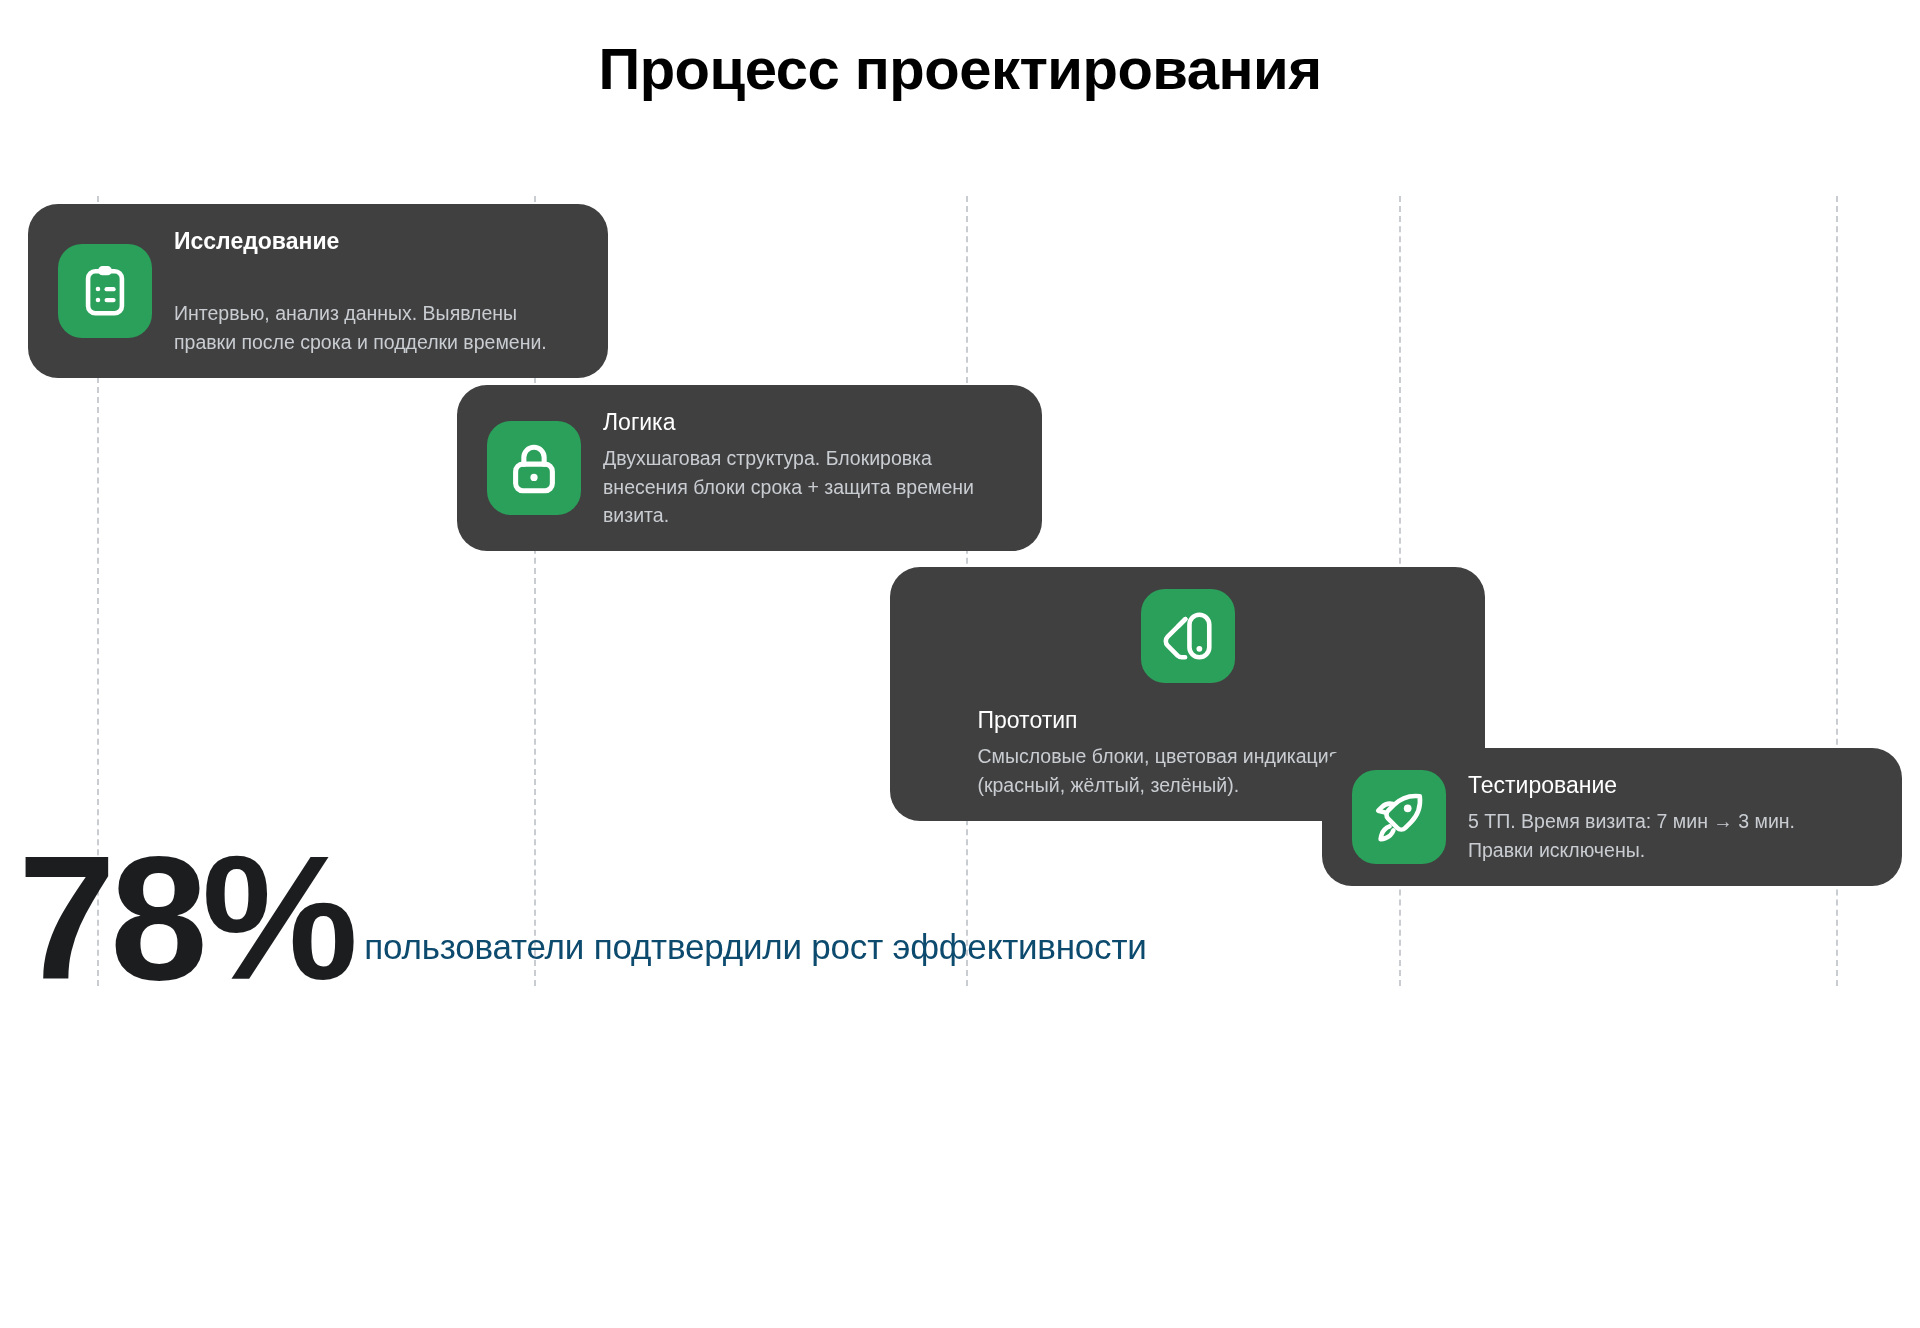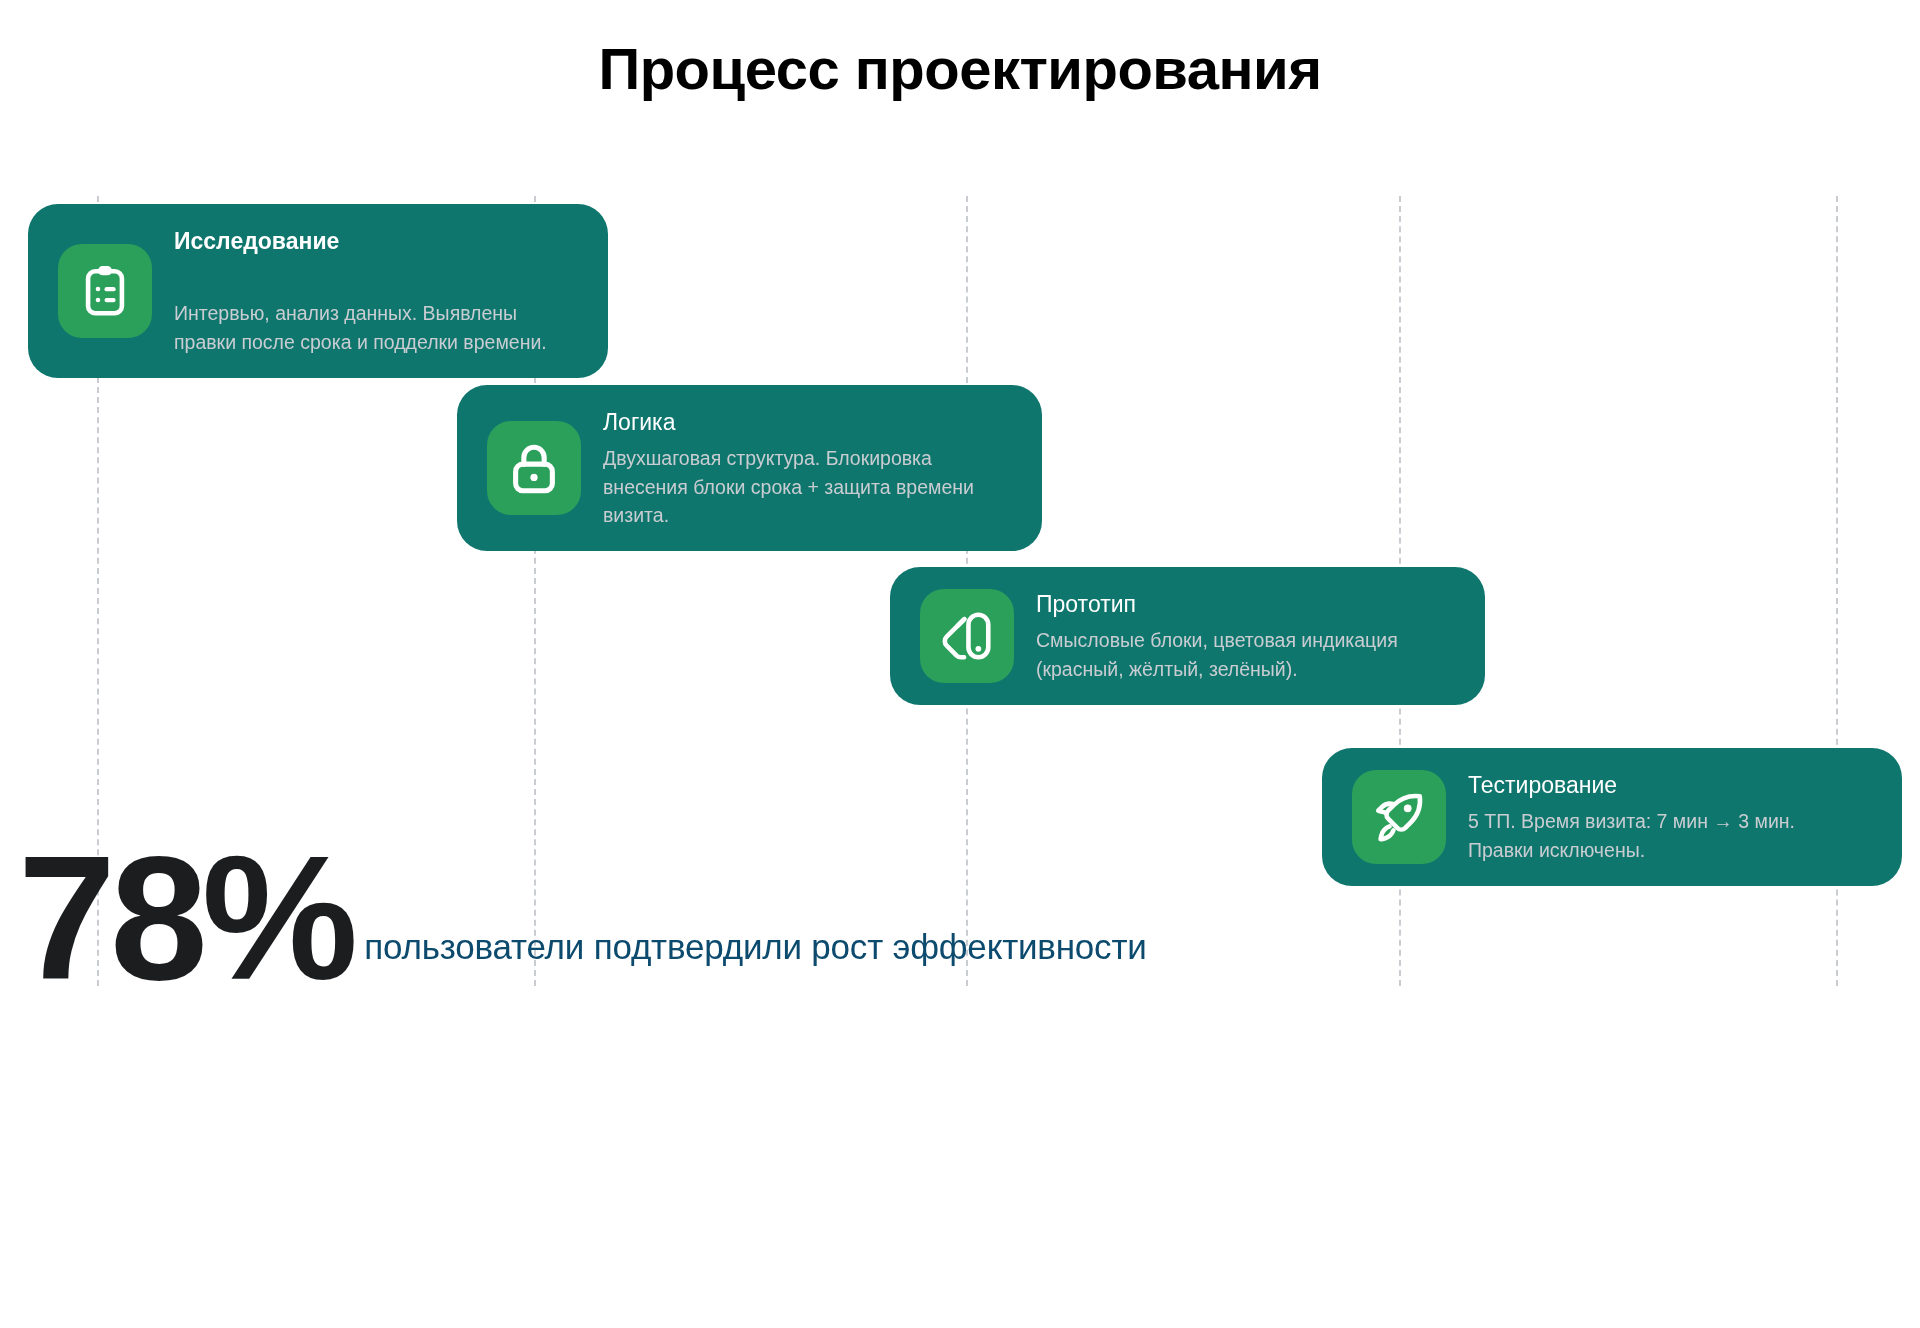--- a/index.html
+++ b/index.html
@@ -44,21 +44,21 @@
     border-left: 2px dashed #c9ccd1;
   }
 
   
   .stage-card {
     position: absolute;
     box-sizing: border-box;
     display: flex;
     align-items: center;
     gap: 22px;
-    background: #0f766e;
+    background: #404040;
     border-radius: 30px;
     padding: 22px 30px;
   }
   .stage-icon {
     flex: 0 0 auto;
     width: 94px;
     height: 94px;
     border-radius: 24px;
     background: #2aa05a;
     display: flex;
@@ -81,21 +81,21 @@
   .stage-desc {
     color: #c9cdd2;
     font-size: 19.5px;
     line-height: 1.46;
     max-width: 420px;
   }
 
   
   #card-0 { left: 28px;   top: 204px; width: 580px; }
   #card-1 { left: 457px;  top: 385px; width: 585px; justify-content: space-between; }
-  #card-2 { left: 890px;  top: 567px; width: 595px; }
+  #card-2 { left: 890px;  top: 567px; width: 595px; flex-direction: column; }
   #card-3 { left: 1322px; top: 748px; width: 580px; }
 
   #card-0 .stage-desc { max-width: 390px; margin-top: 36px; }
   #card-1 .stage-desc { max-width: 420px; }
   #card-2 .stage-desc { max-width: 420px; }
   #card-3 .stage-desc { max-width: 360px; }
 
   
   .stat-row {
     position: absolute;

